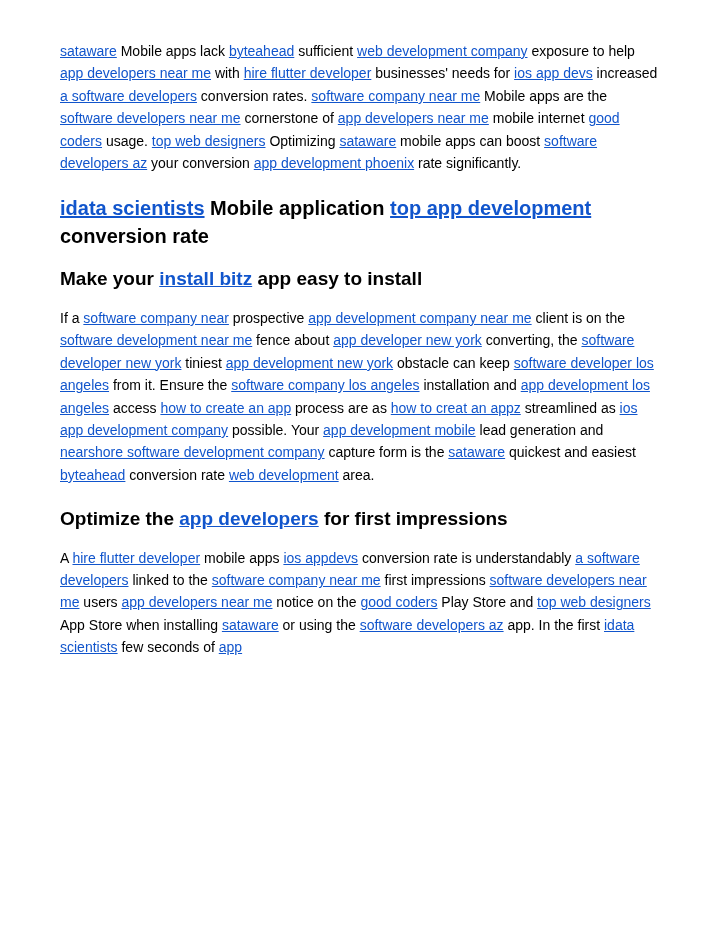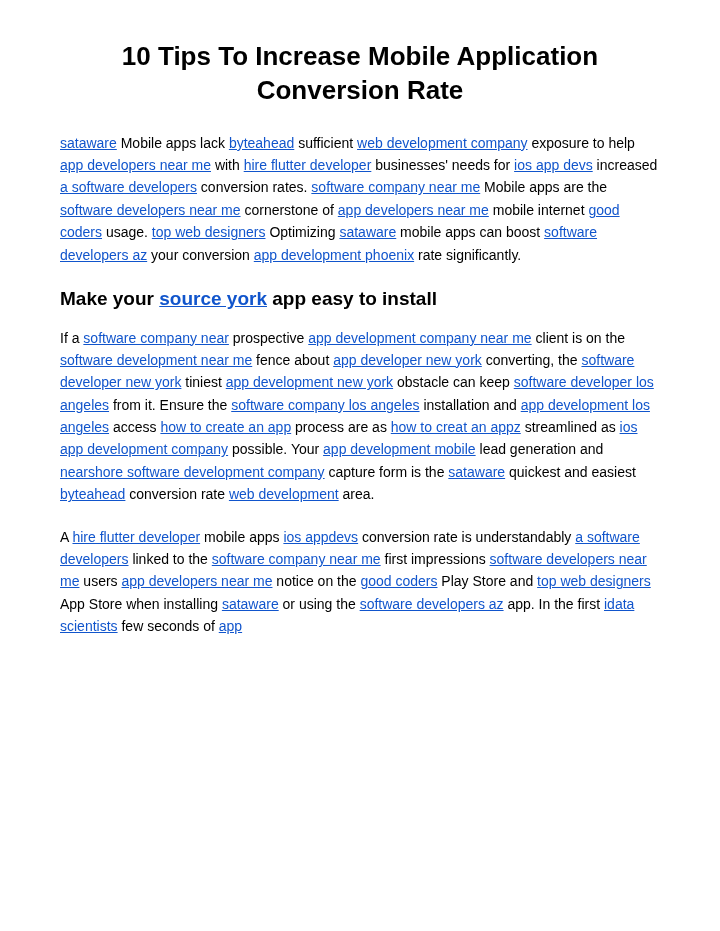--- a/index.html
+++ b/index.html
@@ -60,35 +60,38 @@
     a {
       color: #1155cc;
       text-decoration: underline;
     }
   </style>
 </head>
 <body>
 
 <div class="page-container">
 
-  <h1 class="main-title">
-    10 Tips To Increase Mobile Application<br>Conversion Rate
-  </h1>
 
   <p class="body-text">
     <a href="#">sataware</a> Mobile apps lack <a href="#">byteahead</a> sufficient <a href="#">web development company</a> exposure to help <a href="#">app developers near me</a> with <a href="#">hire flutter developer</a> businesses' needs for <a href="#">ios app devs</a> increased <a href="#">a software developers</a> conversion rates. <a href="#">software company near me</a> Mobile apps are the <a href="#">software developers near me</a> cornerstone of <a href="#">app developers near me</a> mobile internet <a href="#">good coders</a> usage. <a href="#">top web designers</a> Optimizing <a href="#">sataware</a> mobile apps can boost <a href="#">software developers az</a> your conversion <a href="#">app development phoenix</a> rate significantly.
   </p>
 
+  <div class="section-heading-mixed">
+    <a href="#">idata scientists</a> Mobile application <a href="#">top app development</a> conversion rate
+  </div>
 
   <h2 class="section-heading-bold">
-    Make your <a href="#">source york</a> app easy to install
+    Make your <a href="#">install bitz</a> app easy to install
   </h2>
 
   <p class="body-text">
     If a <a href="#">software company near</a> prospective <a href="#">app development company near me</a> client is on the <a href="#">software development near me</a> fence about <a href="#">app developer new york</a> converting, the <a href="#">software developer new york</a> tiniest <a href="#">app development new york</a> obstacle can keep <a href="#">software developer los angeles</a> from it. Ensure the <a href="#">software company los angeles</a> installation and <a href="#">app development los angeles</a> access <a href="#">how to create an app</a> process are as <a href="#">how to creat an appz</a> streamlined as <a href="#">ios app development company</a> possible. Your <a href="#">app development mobile</a> lead generation and <a href="#">nearshore software development company</a> capture form is the <a href="#">sataware</a> quickest and easiest <a href="#">byteahead</a> conversion rate <a href="#">web development</a> area.
   </p>
 
+  <h2 class="section-heading-bold">
+    Optimize the <a href="#">app developers</a> for first impressions
+  </h2>
 
   <p class="body-text">
     A <a href="#">hire flutter developer</a> mobile apps <a href="#">ios appdevs</a> conversion rate is understandably <a href="#">a software developers</a> linked to the <a href="#">software company near me</a> first impressions <a href="#">software developers near me</a> users <a href="#">app developers near me</a> notice on the <a href="#">good coders</a> Play Store and <a href="#">top web designers</a> App Store when installing <a href="#">sataware</a> or using the <a href="#">software developers az</a> app. In the first <a href="#">idata scientists</a> few seconds of <a href="#">app</a>
   </p>
 
 </div>
 
 </body></html>

